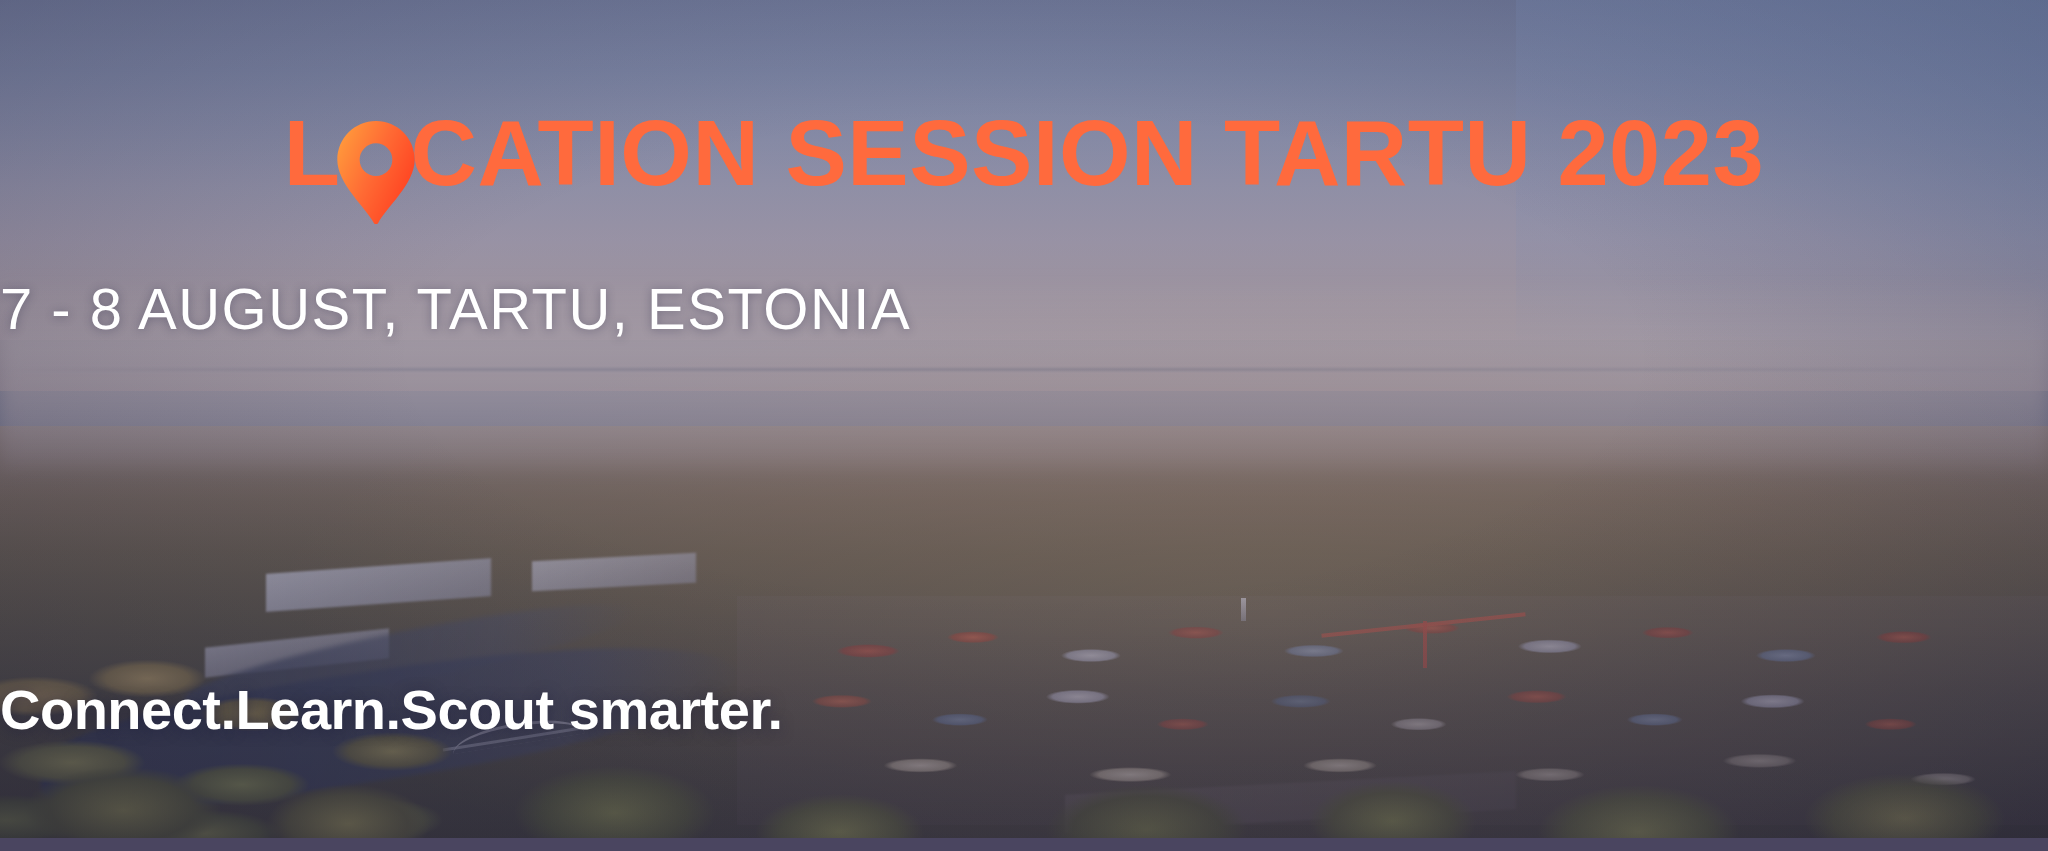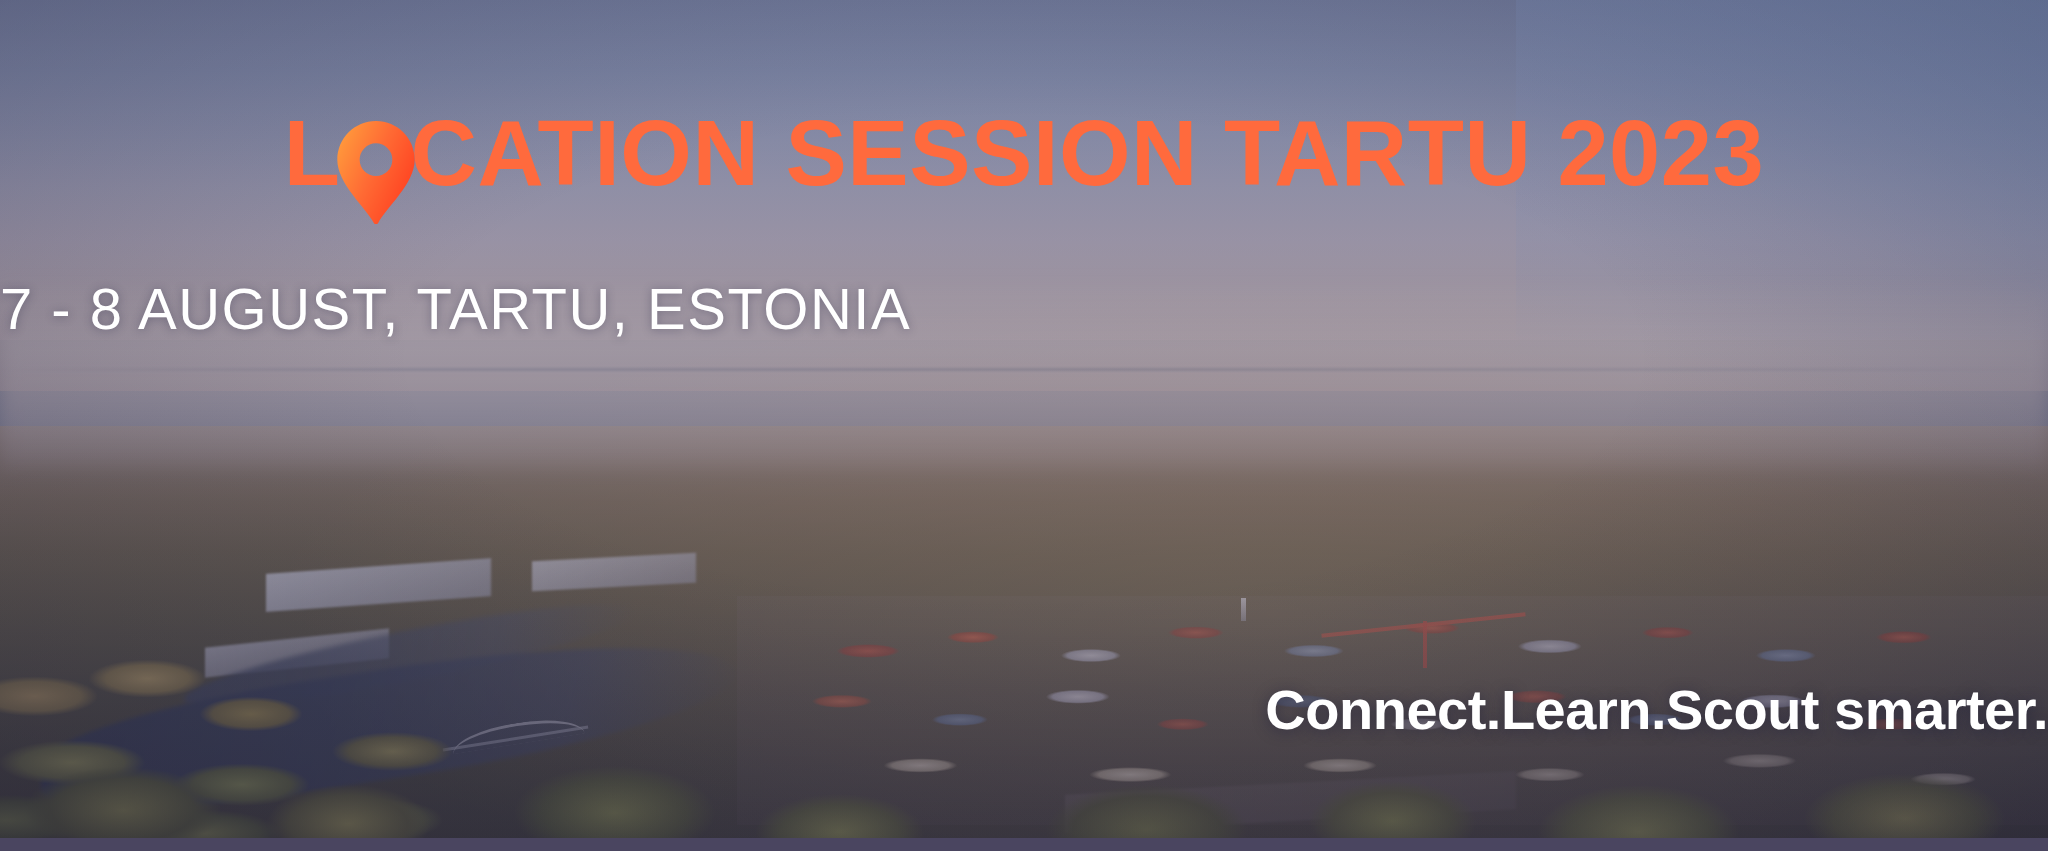--- a/index.html
+++ b/index.html
@@ -283,21 +283,21 @@
     line-height:1;
     text-shadow:0 1px 10px rgba(30,30,60,.35);
     font-family:"Liberation Sans", sans-serif;
     margin-top:24px;
   }
 
   
   .tagline {
     position:absolute;
     left:0; right:0; top:682px;
-    text-align:right;
+    text-align:left;
     color:#ffffff;
     font-size:56px;
     font-weight:bold;
     letter-spacing:-.5px;
     line-height:1;
     text-shadow:0 2px 14px rgba(25,25,55,.5);
     font-family:"Liberation Sans", sans-serif;
   }
 </style>
 </head>

